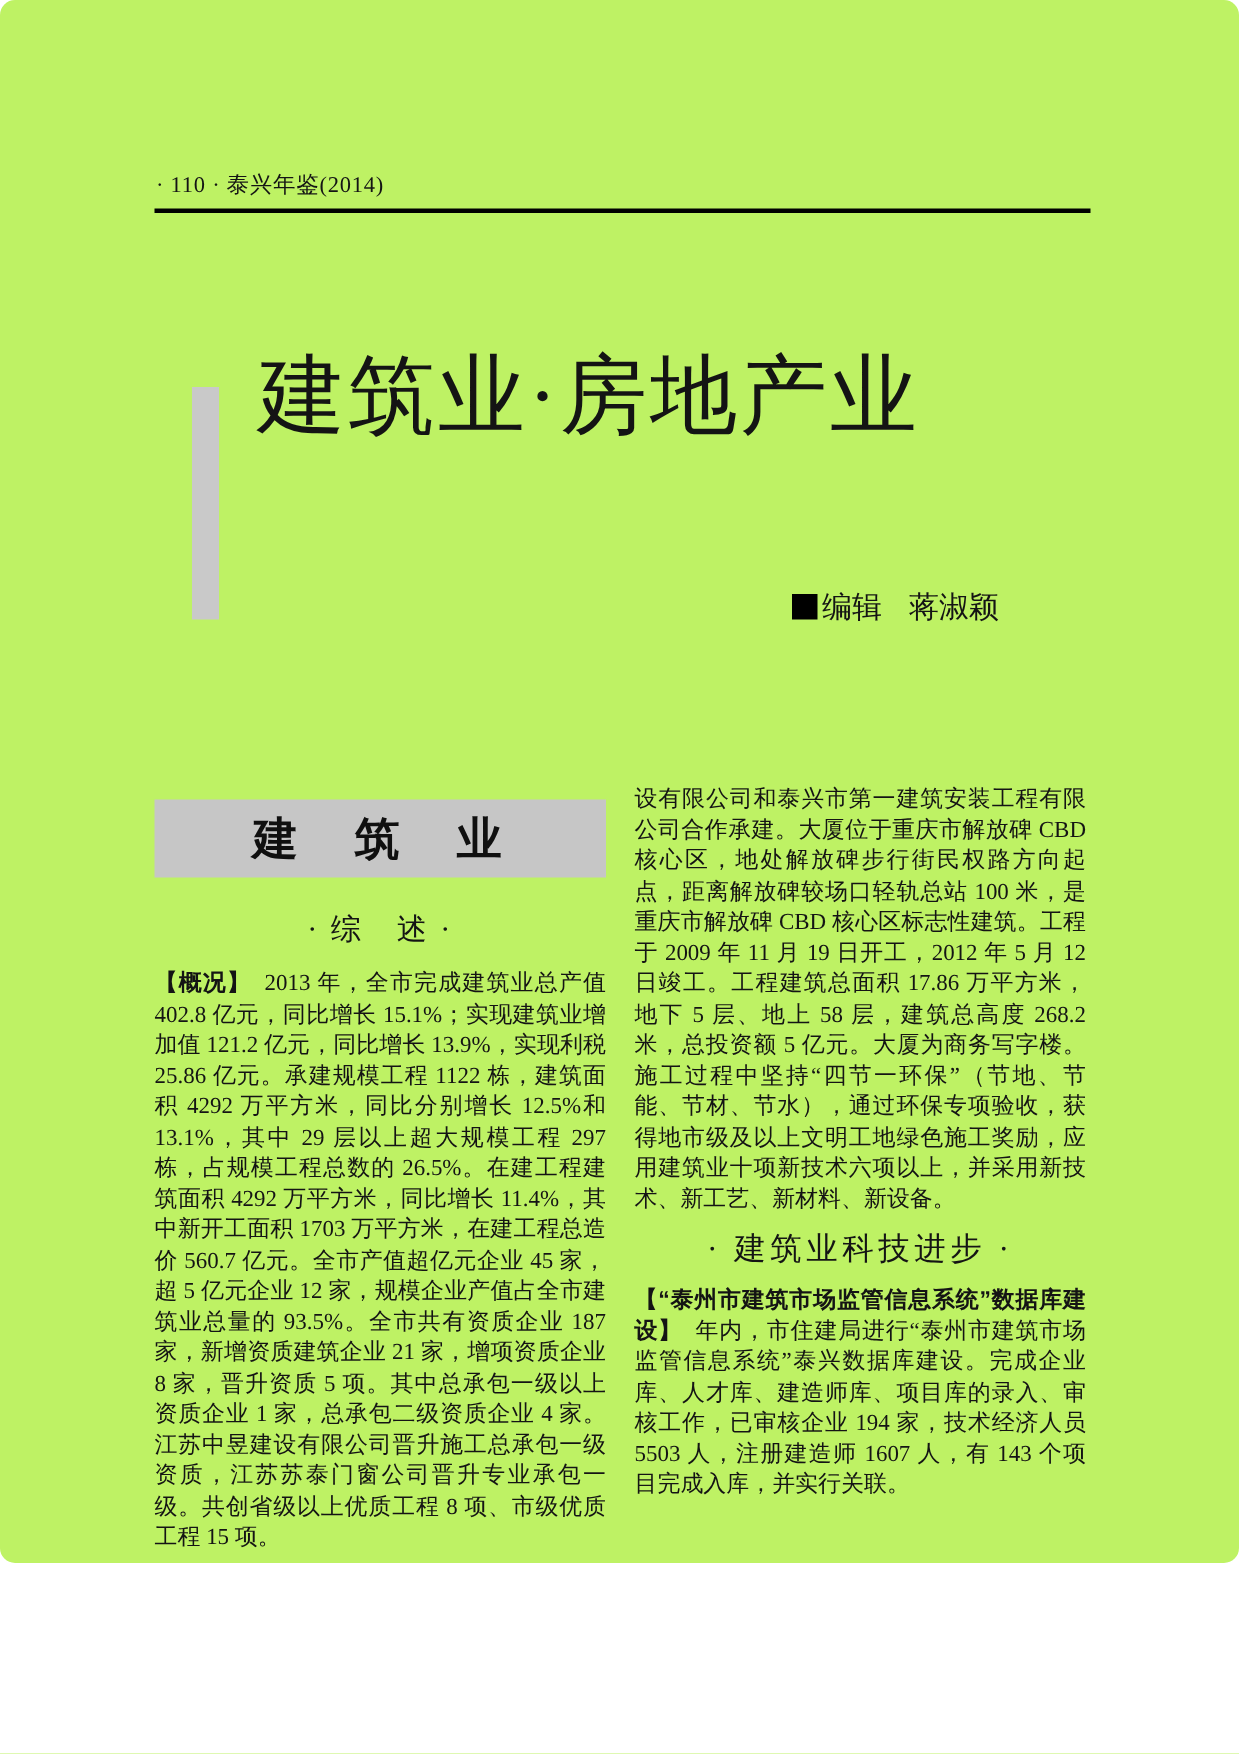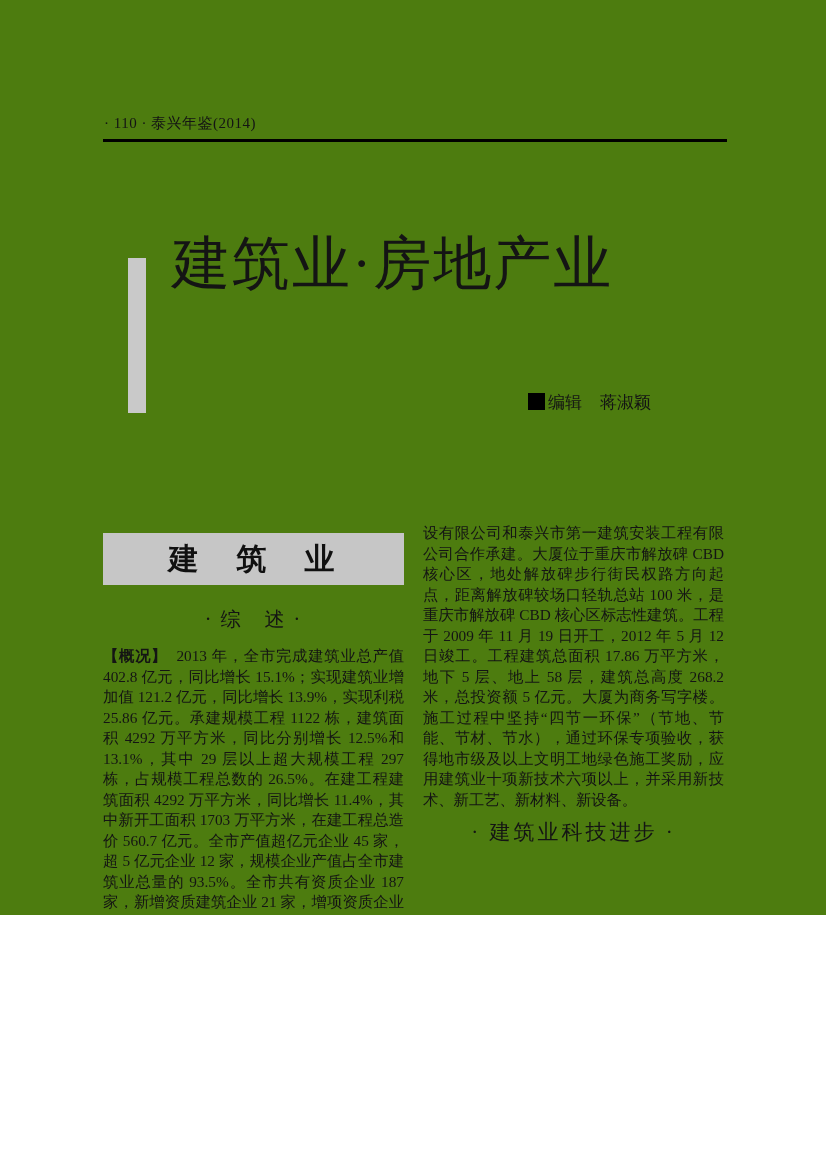--- a/index.html
+++ b/index.html
@@ -1,22 +1,23 @@
 <!DOCTYPE html>
 <html><head>
 <meta charset="utf-8">
 <style>
   html,body{margin:0;padding:0;background:#ffffff;}
   .page{
     position:relative;
-    width:826px;height:915px;
-    background:#4d7c0f;
+    width:826px;height:1042px;
+    background:#bef264;
     color:#141414;
     font-family:"Liberation Serif", serif;
     overflow:hidden;
+    border-radius:10px;
   }
   
   .running-header{
     position:absolute;left:104px;top:114px;
     font-size:15px;letter-spacing:0.5px;white-space:nowrap;
   }
   .running-header .book{margin-left:4px;}
   .header-rule{
     position:absolute;left:103px;top:139px;
     width:624px;height:3px;background:#000;
@@ -27,21 +28,21 @@
     width:18px;height:155px;background:#c9c9c9;
   }
   .chapter-title{
     position:absolute;left:170px;top:224px;margin:2px;
     font-size:58px;line-height:76px;font-weight:400;
     letter-spacing:2px;white-space:nowrap;
     font-family:"Liberation Serif", serif;
   }
   .editor-line{
     position:absolute;left:528px;top:391px;
-    font-size:17px;white-space:nowrap;
+    font-size:20px;white-space:nowrap;
   }
   .editor-line .sq{
     display:inline-block;width:17px;height:17px;background:#000;
     margin-right:3px;vertical-align:-2px;
   }
   .editor-line .role{margin-right:18px;}
   
   .col{
     position:absolute;width:301px;text-align:justify;margin-top:37px;
   }
@@ -86,15 +87,16 @@
 
   <div class="col col-left">
     <div class="section-box">建　筑　业</div>
     <div class="subsection">· 综　述 ·</div>
     <p class="body"><b class="entry-head">【概况】</b><span>2013 年，全市完成建筑业总产值 402.8 亿元，同比增长 15.1%；实现建筑业增加值 121.2 亿元，同比增长 13.9%，实现利税 25.86 亿元。承建规模工程 1122 栋，建筑面积 4292 万平方米，同比分别增长 12.5%和 13.1%，其中 29 层以上超大规模工程 297 栋，占规模工程总数的 26.5%。在建工程建筑面积 4292 万平方米，同比增长 11.4%，其中新开工面积 1703 万平方米，在建工程总造价 560.7 亿元。全市产值超亿元企业 45 家，超 5 亿元企业 12 家，规模企业产值占全市建筑业总量的 93.5%。全市共有资质企业 187 家，新增资质建筑企业 21 家，增项资质企业 8 家，晋升资质 5 项。其中总承包一级以上资质企业 1 家，总承包二级资质企业 4 家。江苏中昱建设有限公司晋升施工总承包一级资质，江苏苏泰门窗公司晋升专业承包一级。共创省级以上优质工程 8 项、市级优质工程 15 项。</span></p>
   </div>
 
   <div class="col col-right">
     <p class="body"><span>设有限公司和泰兴市第一建筑安装工程有限公司合作承建。大厦位于重庆市解放碑 CBD 核心区，地处解放碑步行街民权路方向起点，距离解放碑较场口轻轨总站 100 米，是重庆市解放碑 CBD 核心区标志性建筑。工程于 2009 年 11 月 19 日开工，2012 年 5 月 12 日竣工。工程建筑总面积 17.86 万平方米，地下 5 层、地上 58 层，建筑总高度 268.2 米，总投资额 5 亿元。大厦为商务写字楼。施工过程中坚持“四节一环保”（节地、节能、节材、节水），通过环保专项验收，获得地市级及以上文明工地绿色施工奖励，应用建筑业十项新技术六项以上，并采用新技术、新工艺、新材料、新设备。</span></p>
     <div class="subsection">· 建筑业科技进步 ·</div>
+    <p class="body"><b class="entry-head">【“泰州市建筑市场监管信息系统”数据库建设】</b><span>年内，市住建局进行“泰州市建筑市场监管信息系统”泰兴数据库建设。完成企业库、人才库、建造师库、项目库的录入、审核工作，已审核企业 194 家，技术经济人员 5503 人，注册建造师 1607 人，有 143 个项目完成入库，并实行关联。</span></p>
   </div>
 
 </div>
 
 </body></html>

